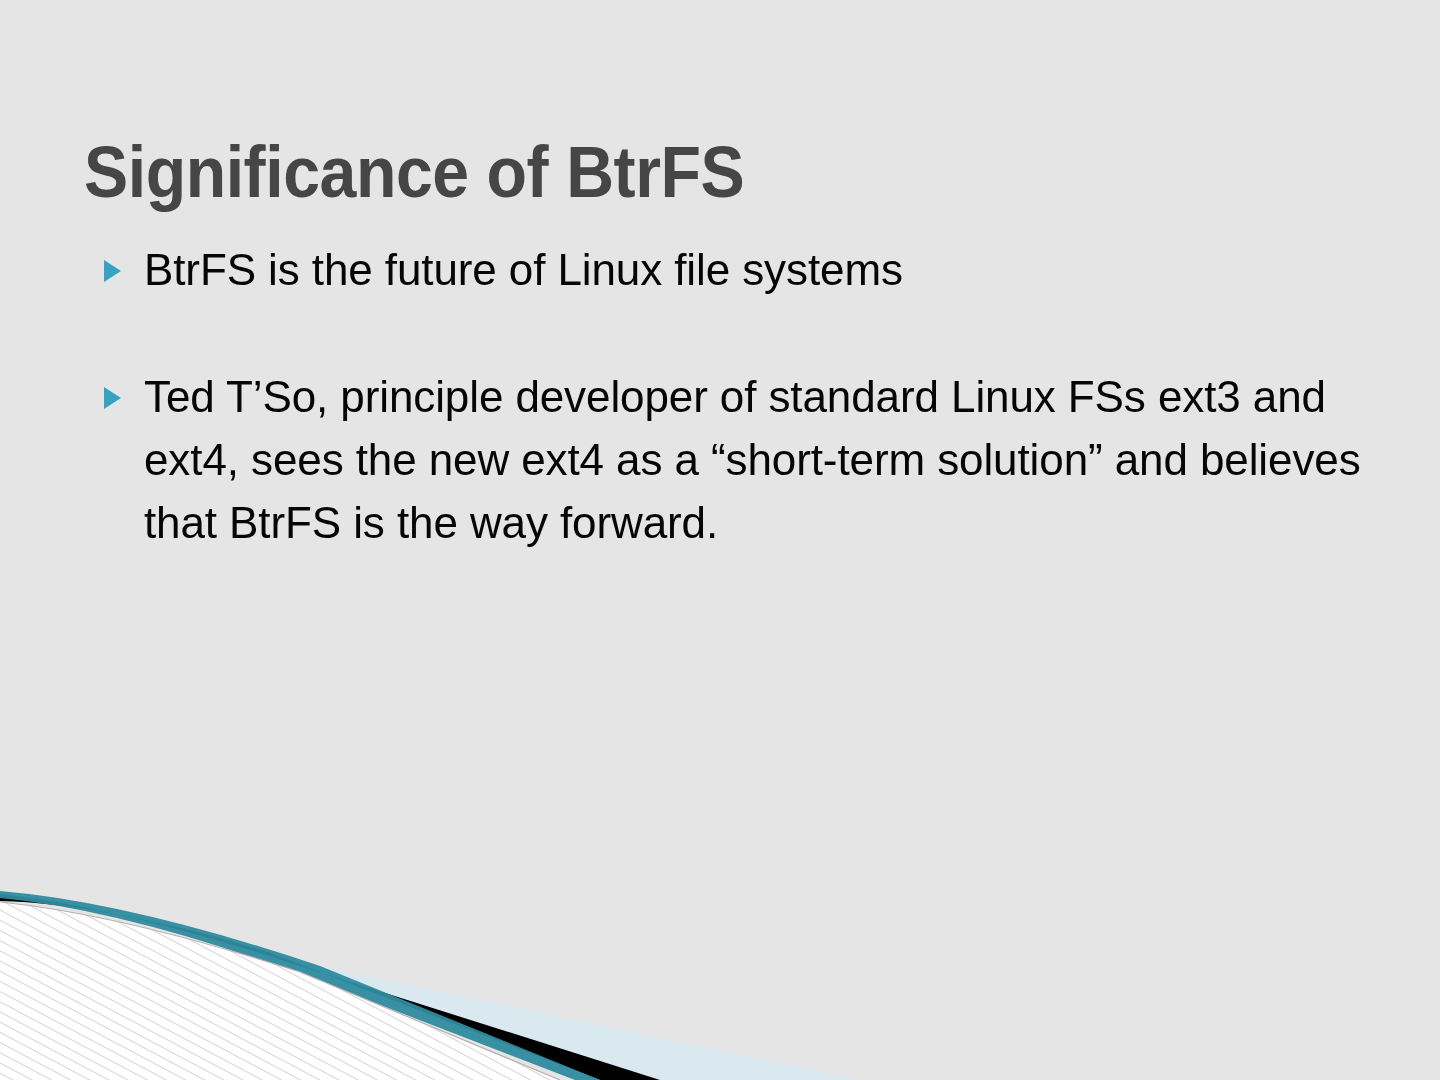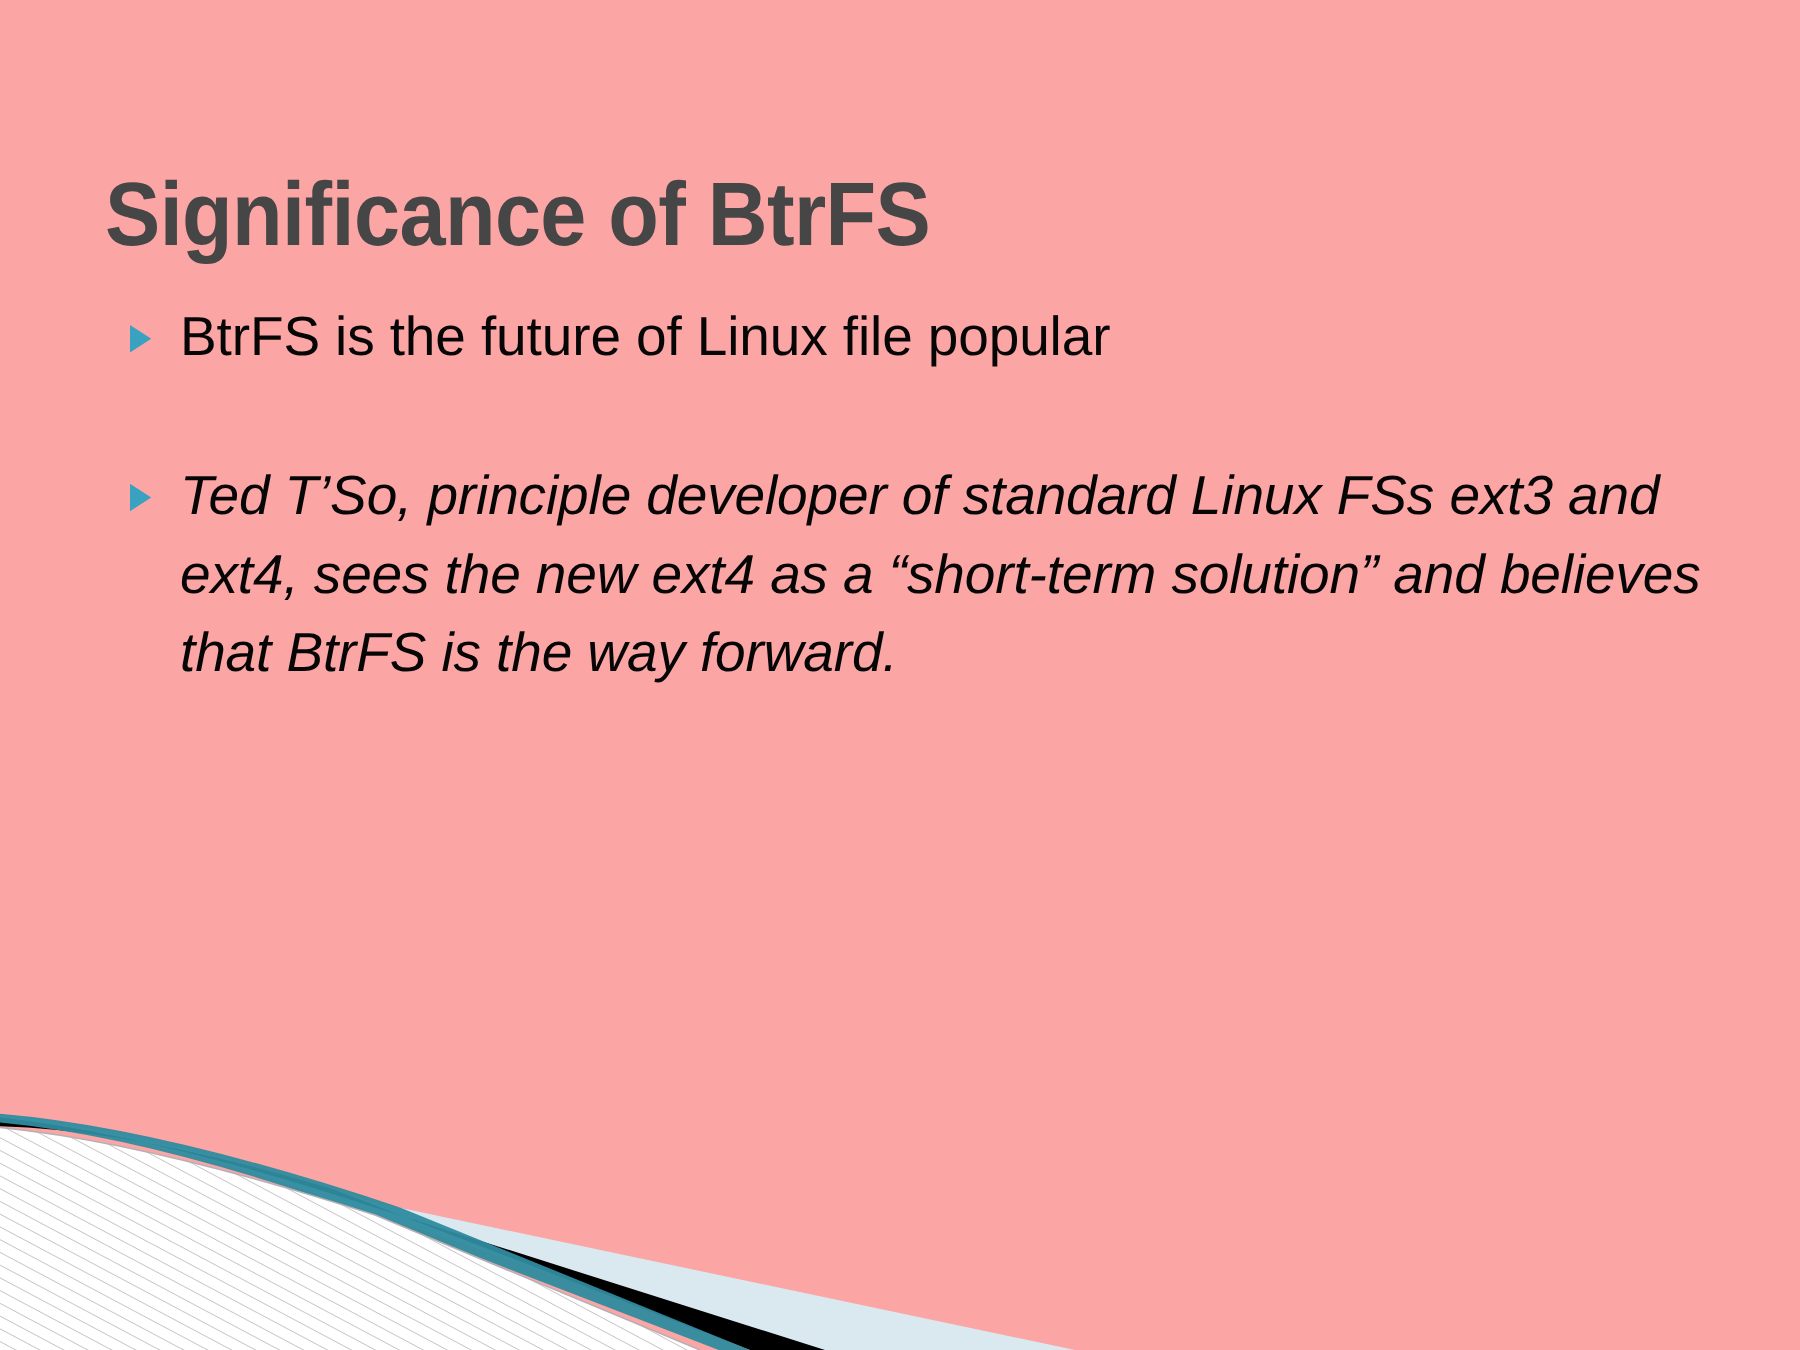--- a/index.html
+++ b/index.html
@@ -9,21 +9,21 @@
     background: #ffffff;
   }
   body {
     font-family: "Liberation Sans", sans-serif;
   }
 
   .slide {
     position: relative;
     width: 1440px;
     height: 1080px;
-    background: #fca5a5;
+    background: #e5e5e5;
     overflow: hidden;
   }
 
   
   .slide-title {
     position: absolute;
     left: 84px;
     top: 86px;
     width: 1280px;
     font-family: "Liberation Sans", sans-serif;
@@ -53,21 +53,20 @@
     padding-left: 44px;
     margin: 0 0 64px 0;
     font-family: "Liberation Sans", sans-serif;
     font-size: 44px;
     line-height: 63px;
     color: #060606;
     letter-spacing: -0.1px;
   }
   .bullet-item:last-child {
     margin-bottom: 0;
-    font-style: italic;
   }
 
   .bullet-marker {
     position: absolute;
     left: 4px;
     top: 22px;
     width: 0;
     height: 0;
     border-top: 11px solid transparent;
     border-bottom: 11px solid transparent;
@@ -97,21 +96,21 @@
 <body>
 
 <div class="slide">
 
   <h1 class="slide-title">Significance of BtrFS</h1>
 
   <ul class="body-list">
 
     <li class="bullet-item">
       <span class="bullet-marker"></span>
-      <span class="bullet-text">BtrFS is the future of Linux file popular</span>
+      <span class="bullet-text">BtrFS is the future of Linux file systems</span>
     </li>
 
 
     <li class="bullet-item">
       <span class="bullet-marker"></span>
       <span class="bullet-text">Ted T’So, principle developer of standard Linux FSs ext3 and ext4, sees the new ext4 as a “short-term solution” and believes that BtrFS is the way forward.</span>
     </li>
 
   </ul>
 

